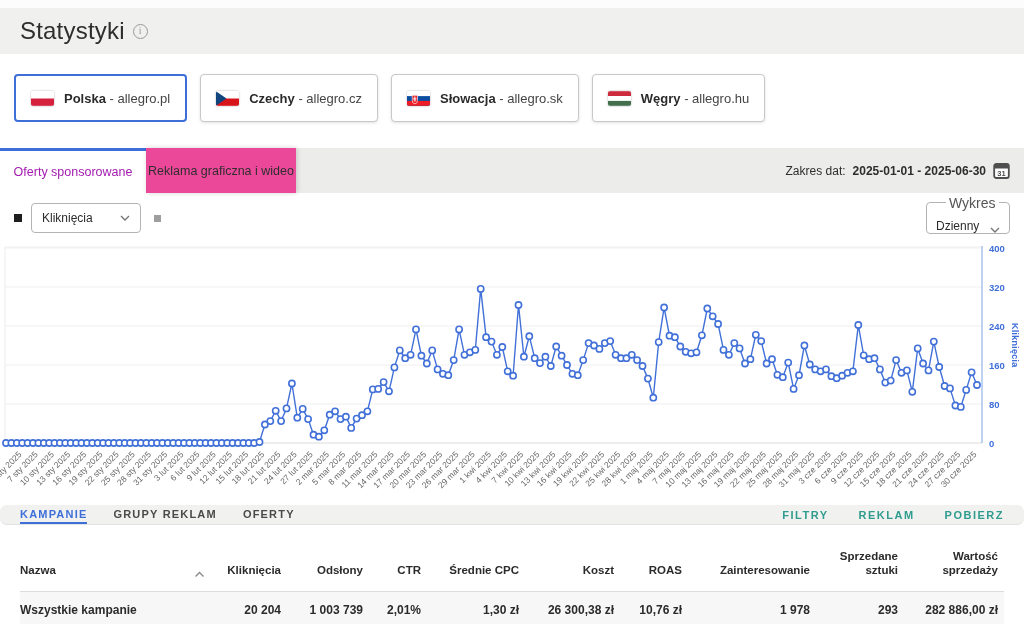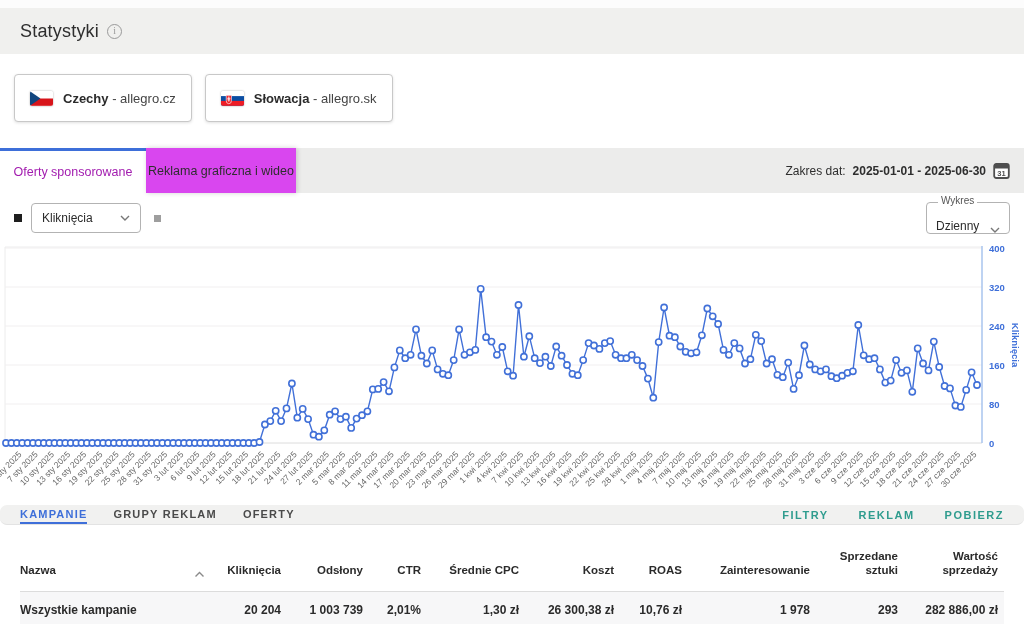--- a/index.html
+++ b/index.html
@@ -2,51 +2,51 @@
 <html><head>
 <meta charset="utf-8">
 <style>
   * { margin:0; padding:0; box-sizing:border-box; }
   html,body { width:1024px; height:624px; overflow:hidden; background:#fff;
     font-family:"Liberation Sans", sans-serif; color:#2b2b2b; }
 
   .top-white { height:8px; background:#fcfcfc; }
 
   .page-header { height:46px; background:#f0f0ee; display:flex; align-items:center; padding:0 20px; }
-  .page-title { font-size:18px; color:#2e2e2e; letter-spacing:.2px; }
+  .page-title { font-size:24px; color:#2e2e2e; letter-spacing:.2px; }
   .info-icon { width:15px; height:15px; border:1.5px solid #9a9a9a; border-radius:50%;
     color:#9a9a9a; font-size:10px; line-height:12px; text-align:center; margin-left:8px;
     font-family:"Liberation Serif", serif; }
 
   .markets-bar { background:#fff; padding:20px 14px 0; display:flex; gap:13px; height:94px; }
   .market-btn { height:48px; min-width:142px; border:1px solid #c8c8c8; border-radius:4px;
     background:#fff; display:flex; align-items:center; gap:10px; padding:0 15px;
     box-shadow:0 1px 3px rgba(0,0,0,.12); font-size:13px; cursor:pointer; }
   .market-btn.selected { border:2px solid #3e6fd9; box-shadow:none; }
   .market-name { font-weight:bold; }
   .market-domain { color:#444; }
   .flag { width:23px; height:15px; border-radius:2px; box-shadow:0 0 2px rgba(0,0,0,.35); flex:0 0 auto; }
 
   .tabs-bar { height:45px; background:#ececeb; display:flex; align-items:stretch; }
   .tab { width:146px; display:flex; align-items:center; justify-content:center; font-size:12.5px; cursor:pointer; }
   .tab.active { background:#fff; border-top:3px solid #3e6fd9; color:#a21caf; }
-  .tab.inactive { background:#d946ef; width:150px; color:#2e2e2e; box-shadow:1px 0 5px rgba(0,0,0,.18); }
+  .tab.inactive { background:#ec4899; width:150px; color:#2e2e2e; box-shadow:1px 0 5px rgba(0,0,0,.18); }
   .date-range { margin-left:auto; display:flex; align-items:center; gap:7px; padding-right:14px; font-size:12px; color:#2e2e2e; cursor:pointer; }
   .date-range b { font-weight:bold; }
 
   .controls-row { display:flex; align-items:center; padding:0 14px; height:50px; background:#fff; }
   .sq-black { width:8px; height:8px; background:#1e1e1e; margin-right:9px; }
   .sq-gray  { width:7px; height:7px; background:#9e9e9e; margin:0 9px 0 13px; }
   .select { width:110px; height:30px; border:1px solid #b3b3b3; border-radius:4px; background:#fff;
     display:flex; align-items:center; justify-content:space-between; padding:0 10px; font-size:12px; cursor:pointer; }
   .wykres-wrap { margin-left:auto; position:relative; }
   .wykres-select { width:84px; height:32px; border:1px solid #b3b3b3; border-radius:4px; background:#fff;
     display:flex; align-items:flex-end; justify-content:space-between; padding:0 9px; font-size:12px; cursor:pointer; }
-  .wykres-label { position:absolute; top:-6px; left:12px; background:#fff; padding:0 3px;
-    font-size:10px; color:#555; line-height:1; }
+  .wykres-label { position:absolute; top:-6px; left:20px; background:#fff; padding:0 3px;
+    font-size:14px; color:#555; line-height:1; }
 
   .chart-wrap { height:255px; background:#fff; }
 
   .bottom-strip { height:20px; background:#f1f1f0; display:flex; align-items:stretch; margin-top:7px;
     border-bottom:1px solid #e3e3e3;border-radius:7px; }
   .table-tabs { display:flex; gap:26px; padding-left:20px; }
   .t-tab { display:flex; align-items:center; font-size:11px; letter-spacing:1.2px; color:#4a4a4a;
     cursor:pointer; border-bottom:2px solid transparent; font-weight:bold; }
   .t-tab.active { color:#3e6fd9; border-bottom:2px solid #3e6fd9; }
   .table-actions { margin-left:auto; display:flex; gap:30px; padding-right:20px; }
@@ -67,37 +67,52 @@
 <body>
 
 <div class="top-white"></div>
 
 <div class="page-header">
   <div class="page-title">Statystyki</div>
   <div class="info-icon">i</div>
 </div>
 
 <div class="markets-bar">
+  <div class="market-btn selected">
+    <svg class="flag" viewBox="0 0 22 14">
+        <rect width="22" height="7" fill="#fff"></rect>
+        <rect y="7" width="22" height="7" fill="#d4213d"></rect>
+      </svg>
+    <span><b class="market-name">Polska</b><span class="market-domain"> - allegro.pl</span></span>
+  </div>
   <div class="market-btn">
     <svg class="flag" viewBox="0 0 22 14">
         <rect width="22" height="7" fill="#fff"></rect>
         <rect y="7" width="22" height="7" fill="#d7141a"></rect>
         <polygon points="0,0 10,7 0,14" fill="#11457e"></polygon>
       </svg>
     <span><b class="market-name">Czechy</b><span class="market-domain"> - allegro.cz</span></span>
   </div>
   <div class="market-btn">
     <svg class="flag" viewBox="0 0 22 14">
         <rect width="22" height="14" fill="#fff"></rect>
         <rect y="4.7" width="22" height="9.3" fill="#0b4ea2"></rect>
         <rect y="9.3" width="22" height="4.7" fill="#ee1c25"></rect>
         <path d="M5 4 h5 v5 a2.5 3 0 0 1 -2.5 3 a2.5 3 0 0 1 -2.5 -3 z" fill="#ee1c25" stroke="#fff" stroke-width=".6"></path>
         <path d="M7.5 5 v5 M6 6.8 h3 M6.2 8.3 h2.6" stroke="#fff" stroke-width=".8" fill="none"></path>
       </svg>
     <span><b class="market-name">Słowacja</b><span class="market-domain"> - allegro.sk</span></span>
+  </div>
+  <div class="market-btn">
+    <svg class="flag" viewBox="0 0 22 14">
+        <rect width="22" height="4.7" fill="#cd2a3e"></rect>
+        <rect y="4.7" width="22" height="4.7" fill="#fff"></rect>
+        <rect y="9.3" width="22" height="4.7" fill="#436f4d"></rect>
+      </svg>
+    <span><b class="market-name">Węgry</b><span class="market-domain"> - allegro.hu</span></span>
   </div>
 </div>
 
 <div class="tabs-bar">
   <div class="tab active">
     <span>Oferty sponsorowane</span>
   </div>
   <div class="tab inactive">
     <span>Reklama graficzna i wideo</span>
   </div>

